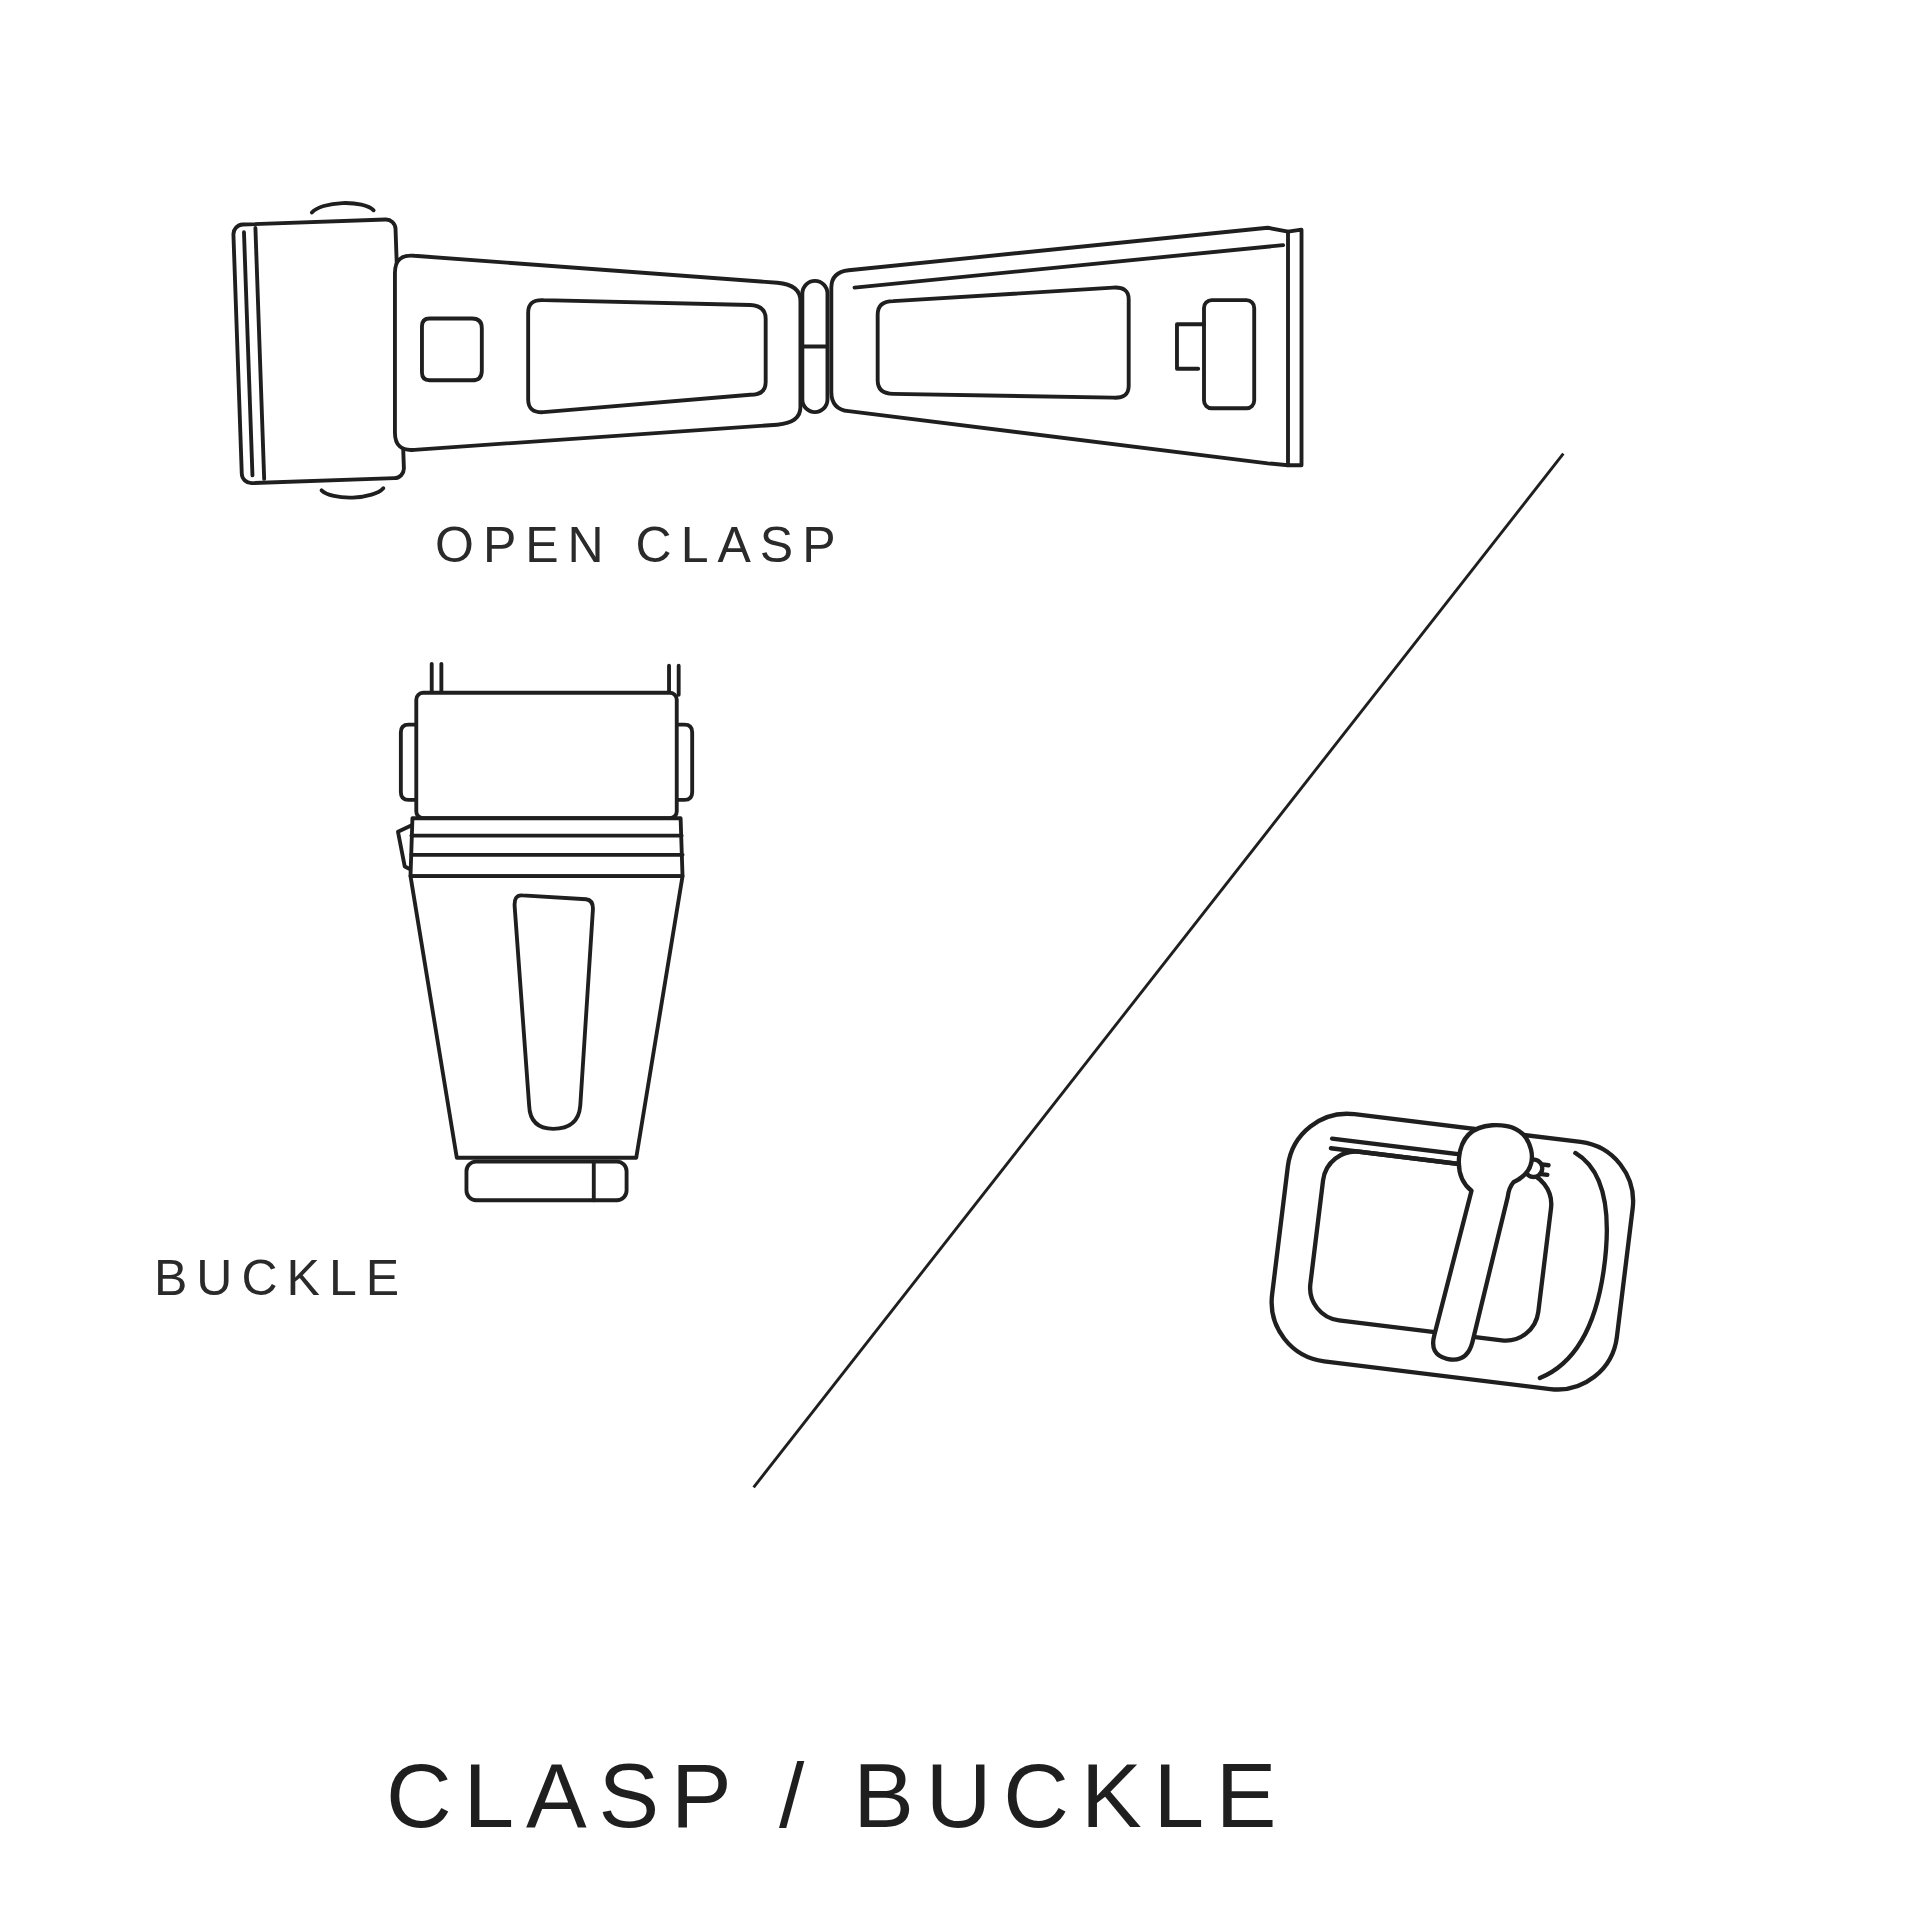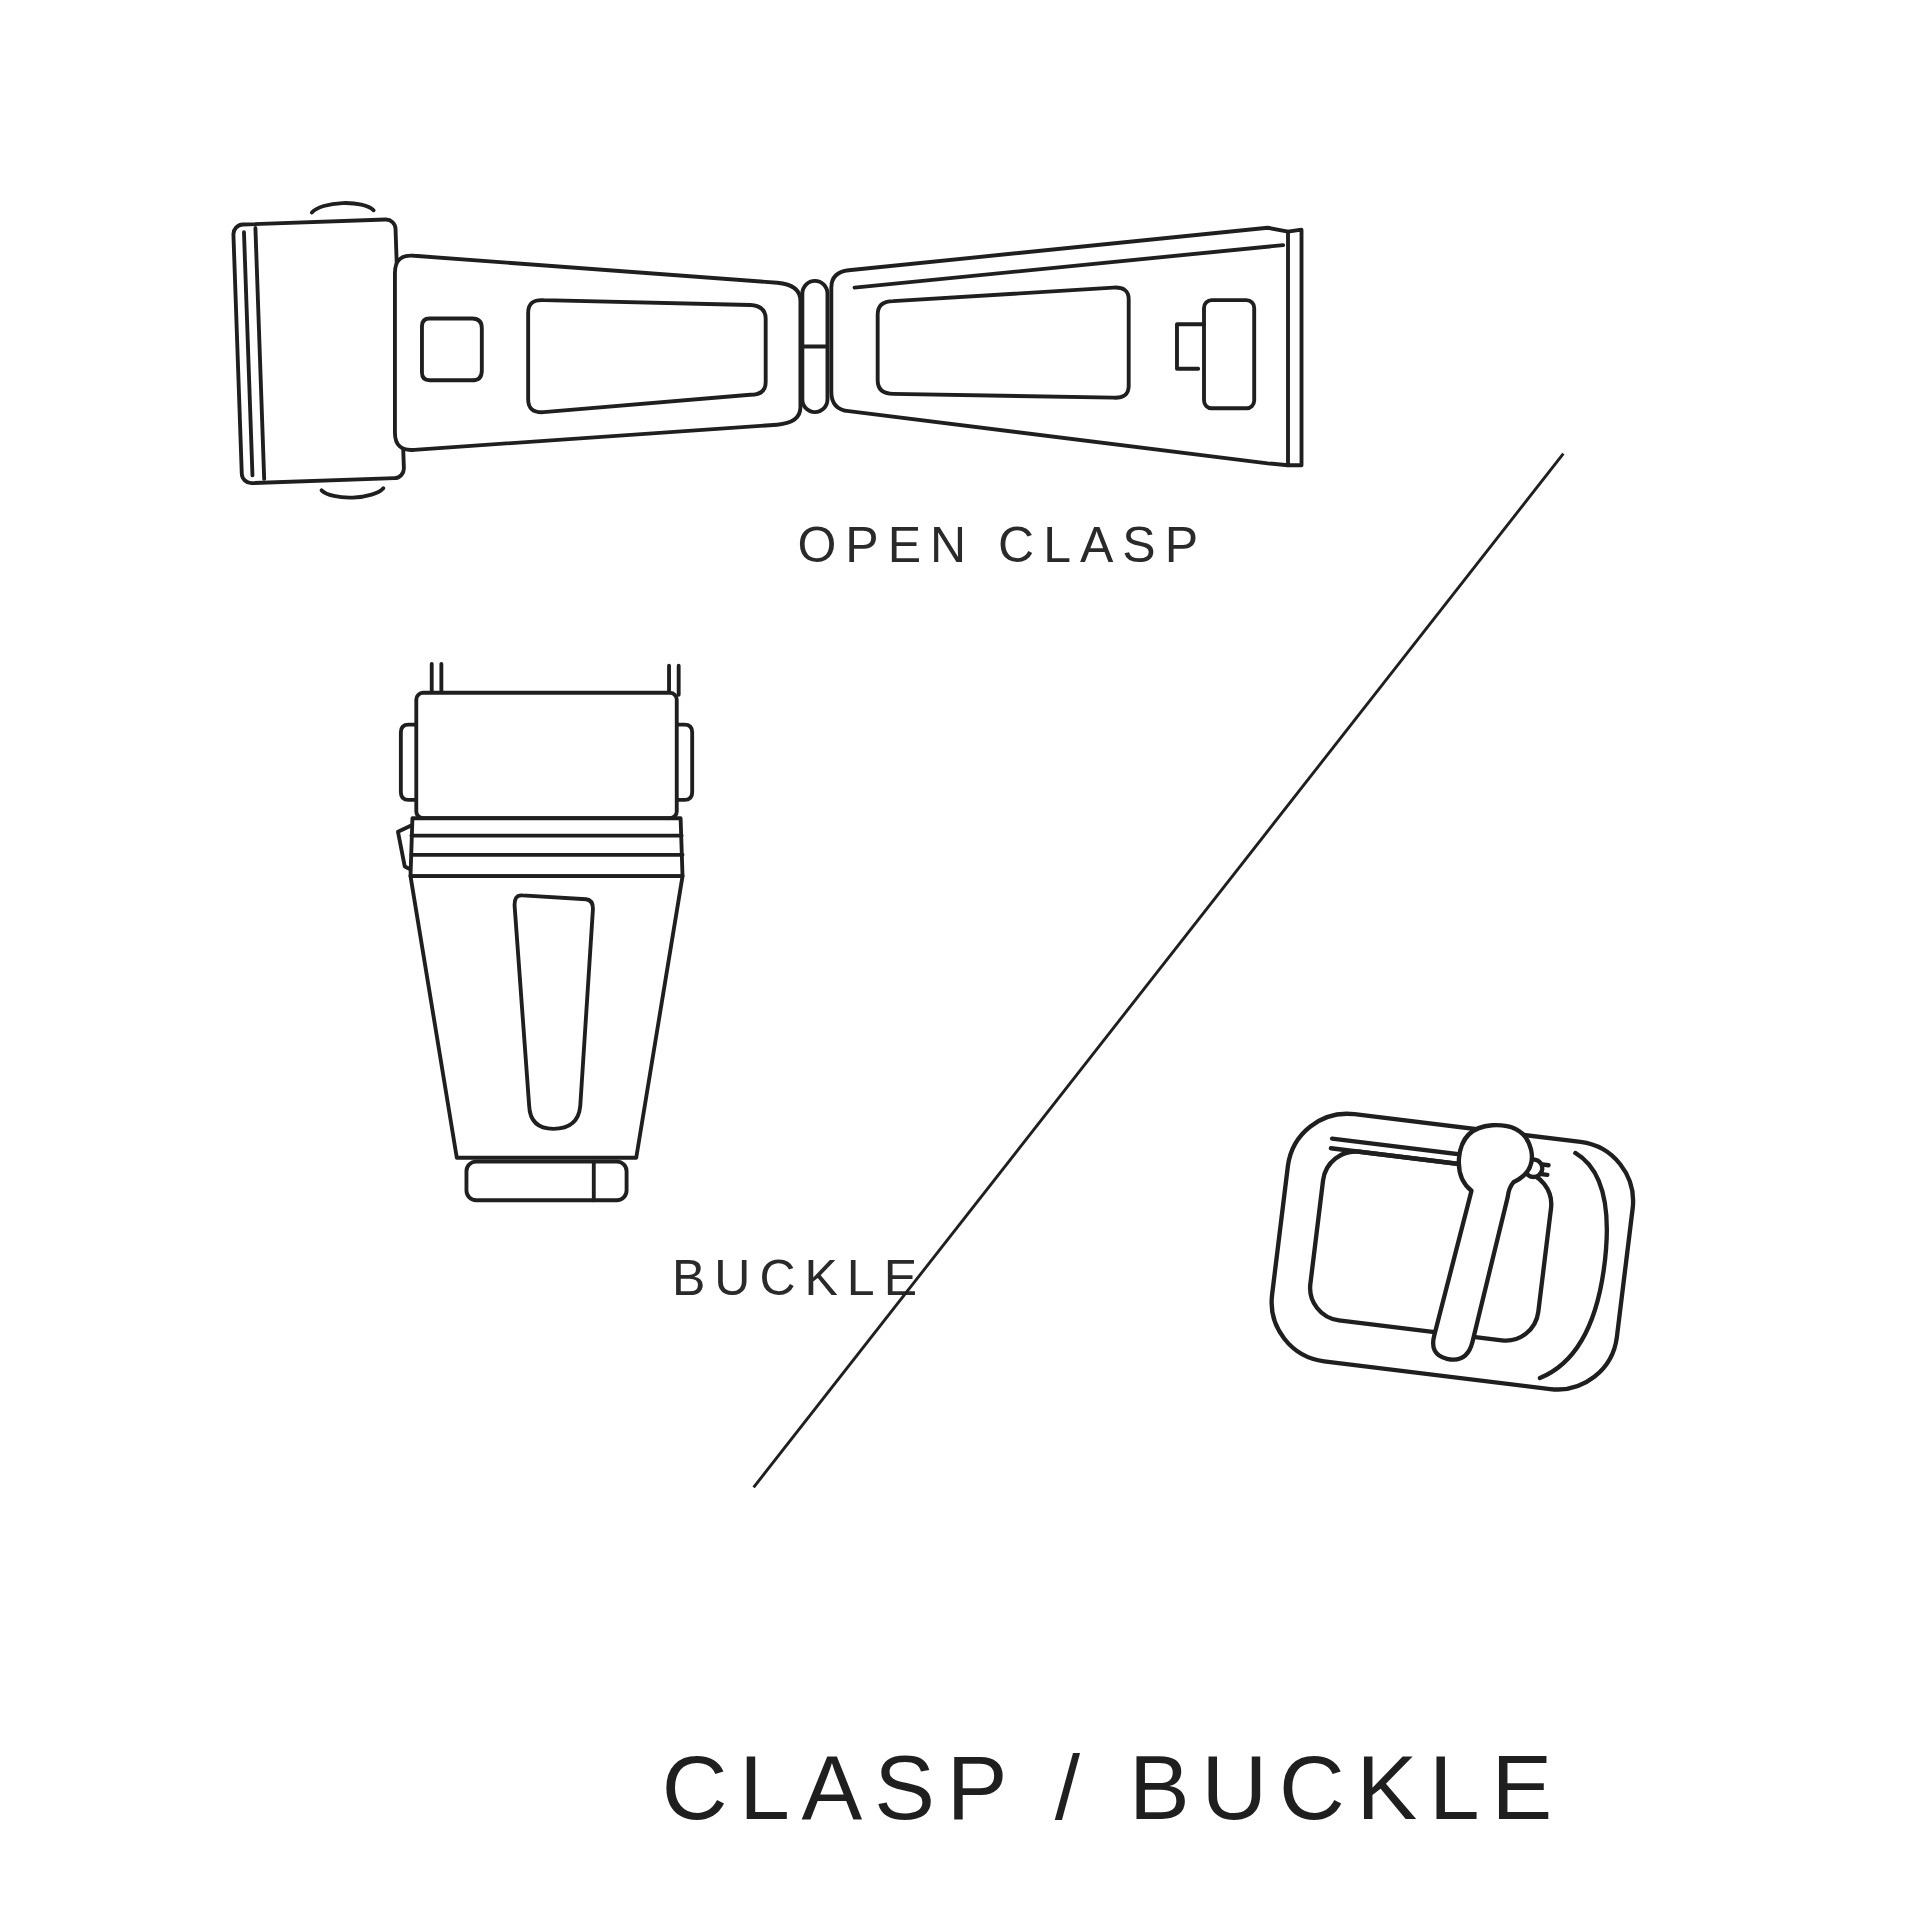--- a/index.html
+++ b/index.html
@@ -1,20 +1,20 @@
 <!DOCTYPE html>
 <html><head>
 <meta charset="utf-8">
 <style>
   * { margin:0; padding:0; box-sizing:border-box; }
   html,body { width:1931px; height:1931px; background:#ffffff; }
   body { position:relative; font-family:"Liberation Sans", sans-serif; color:#232323; overflow:hidden; }
   .abs { position:absolute; }
-  .label { font-size:50px; letter-spacing:0.18em; text-align:right; color:#2a2a2a; font-weight:400; }
-  .title { font-size:91px; letter-spacing:0.13em; text-align:right; color:#1f1f1f; font-weight:400; }
+  .label { font-size:50px; letter-spacing:0.18em; text-align:left; color:#2a2a2a; font-weight:400; }
+  .title { font-size:91px; letter-spacing:0.13em; text-align:left; color:#1f1f1f; font-weight:400;margin-top:8px; }
   svg { display:block; overflow:visible; }
 </style>
 </head>
 <body style="background: rgb(255, 255, 255);">
 
 <svg class="abs" style="left:225px; top:187px;" width="1091" height="319" viewBox="0 0 1130 330">
   <g fill="#ffffff" stroke-width="4" stroke-linejoin="round" stroke-linecap="round" stroke="#1f1f1f">
 
     <g transform="rotate(-2 97 170)">
       <path d="M95,26 a34,13 0 0 1 64,0" fill="none"></path>

